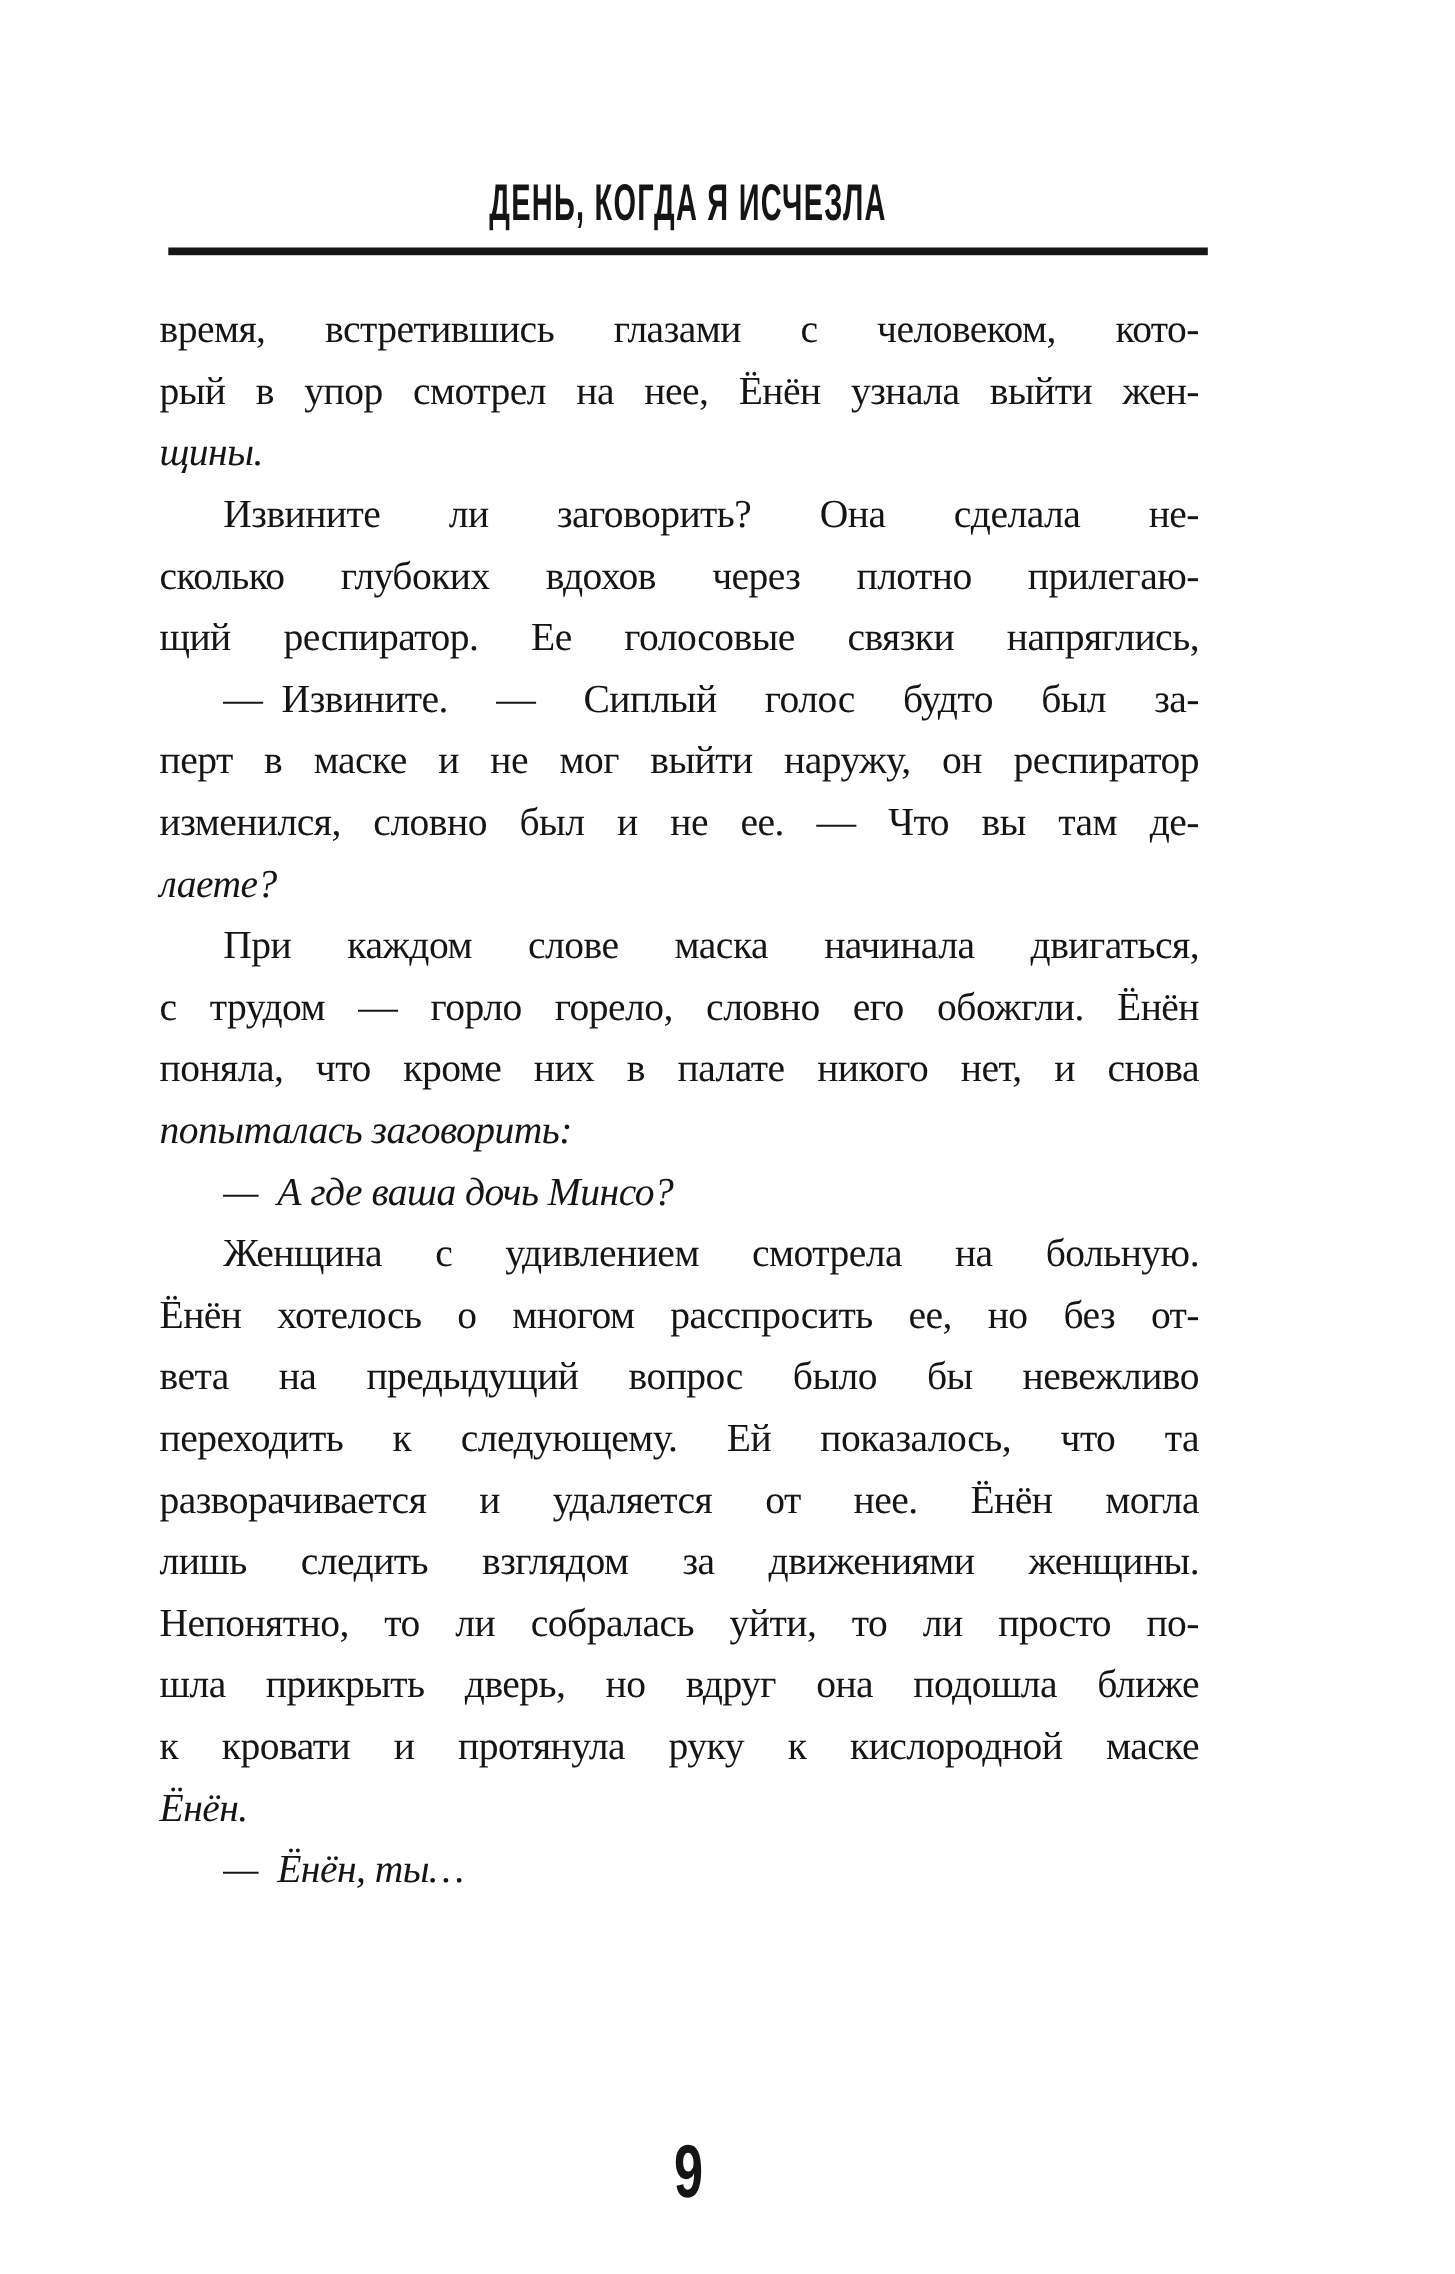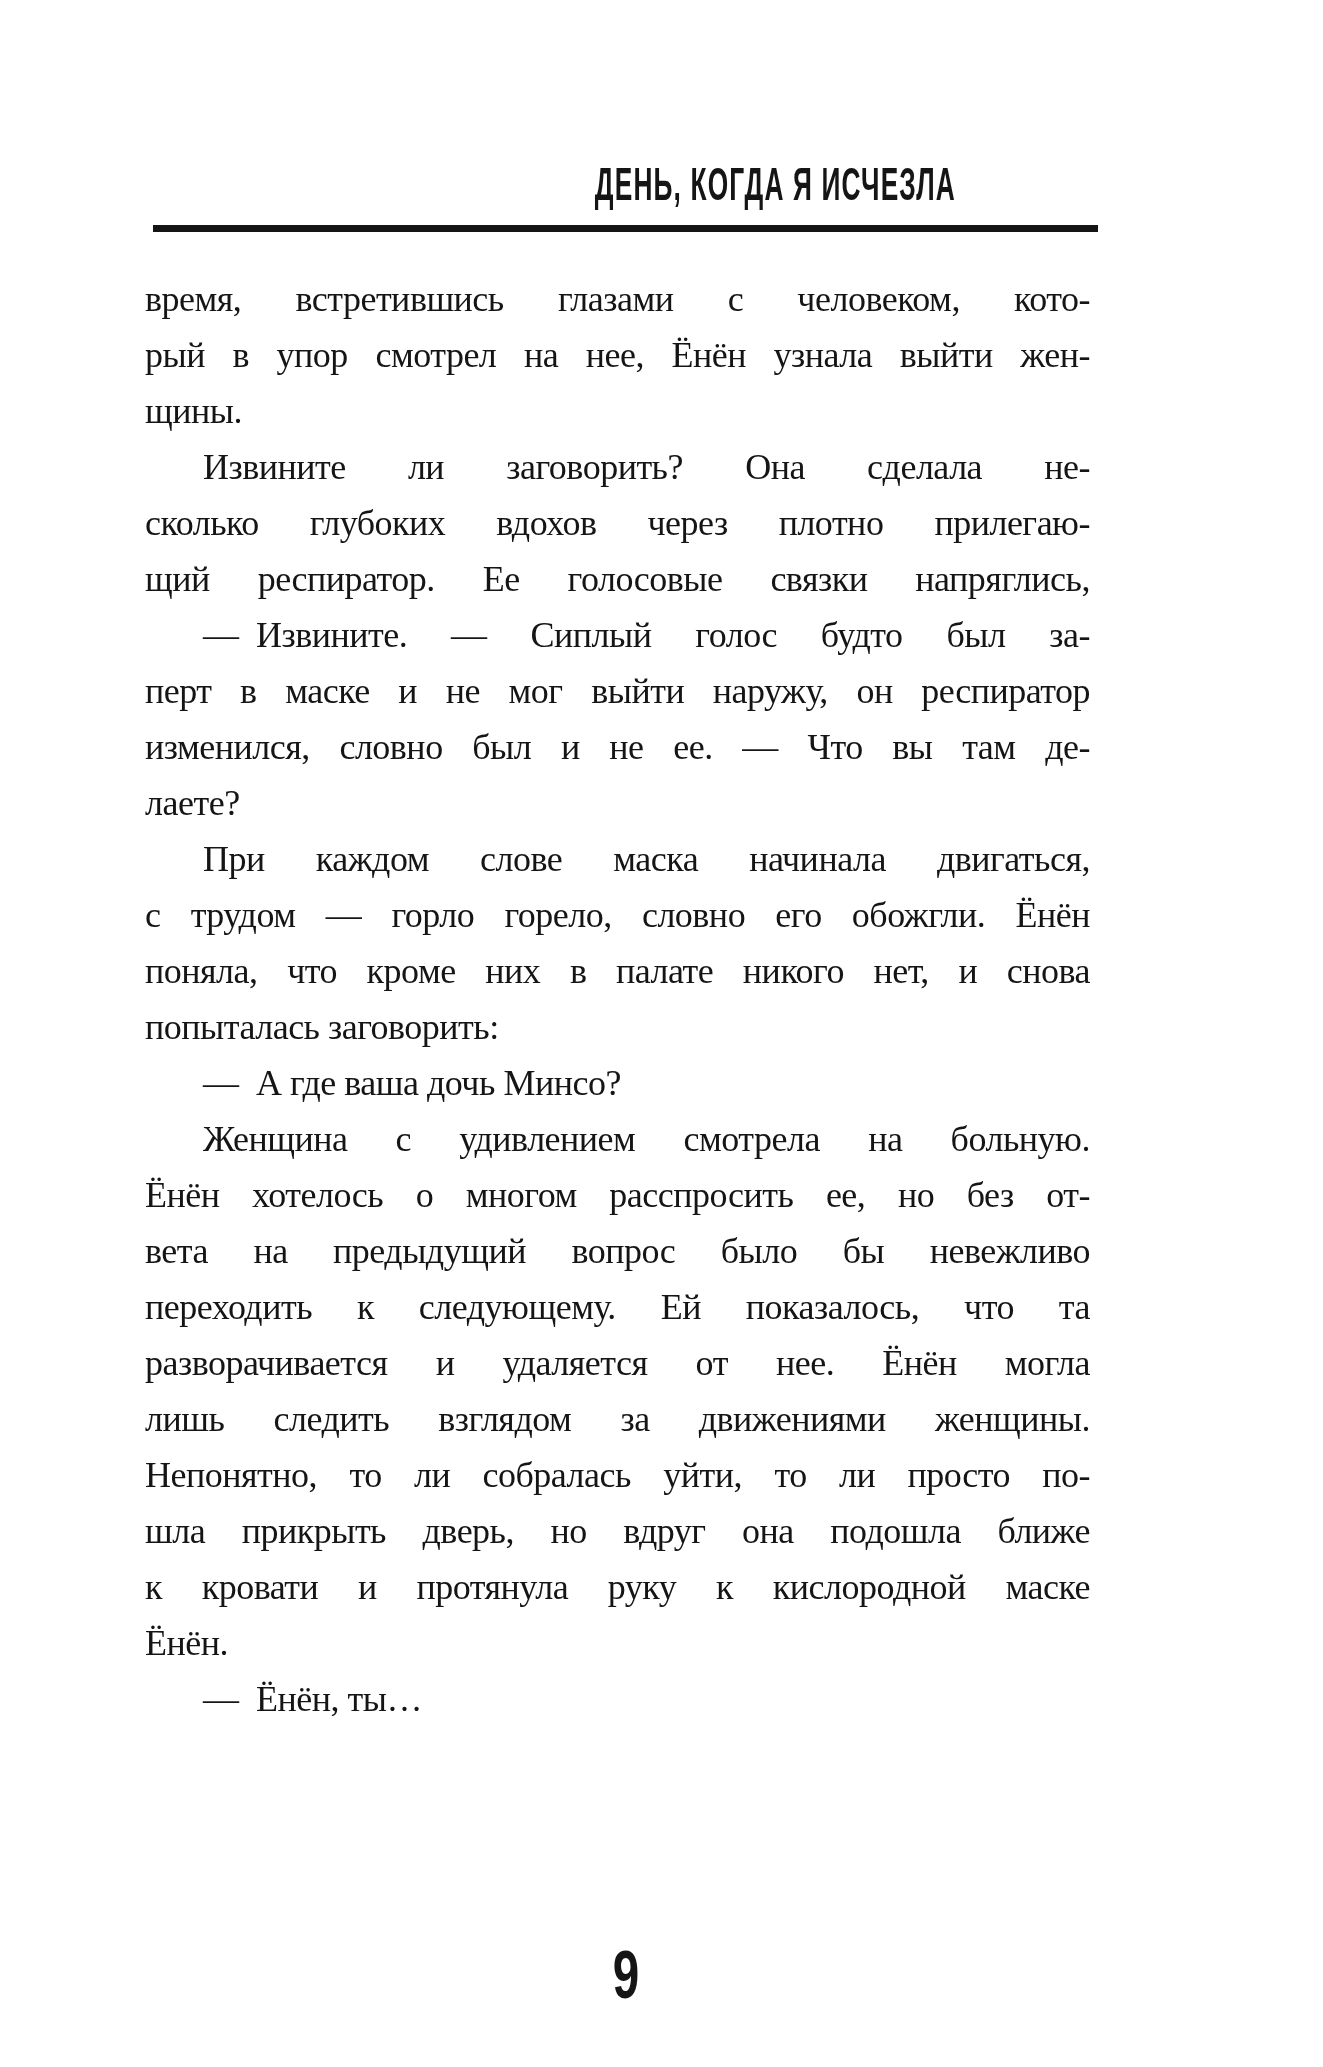--- a/index.html
+++ b/index.html
@@ -16,21 +16,21 @@
     overflow: hidden;
   }
   
   .running-header {
     position: absolute;
     left: 153px;
     top: 158px;
     width: 945px;
     height: 52px;
     line-height: 52px;
-    text-align: right;
+    text-align: center;
     text-decoration: underline;
   }
   .title-condensed {
     display: inline-block;
     font-family: "Liberation Sans", sans-serif;
     font-weight: bold;
     font-size: 47px;
     letter-spacing: 2px;
     transform: scaleX(0.56);
     transform-origin: 50% 50%;
@@ -57,20 +57,21 @@
   .body-text .line {
     height: 56px;
     line-height: 56px;
     text-align: justify;
     text-align-last: justify;
     white-space: nowrap;
   }
   .body-text .line.last {
     text-align: left;
     text-align-last: left;
+    font-style: italic;
   }
   .body-text .line.indent {
     padding-left: 58px;
   }
   
   .page-number-wrap {
     position: absolute;
     left: 153px;
     top: 1938px;
     width: 945px;

